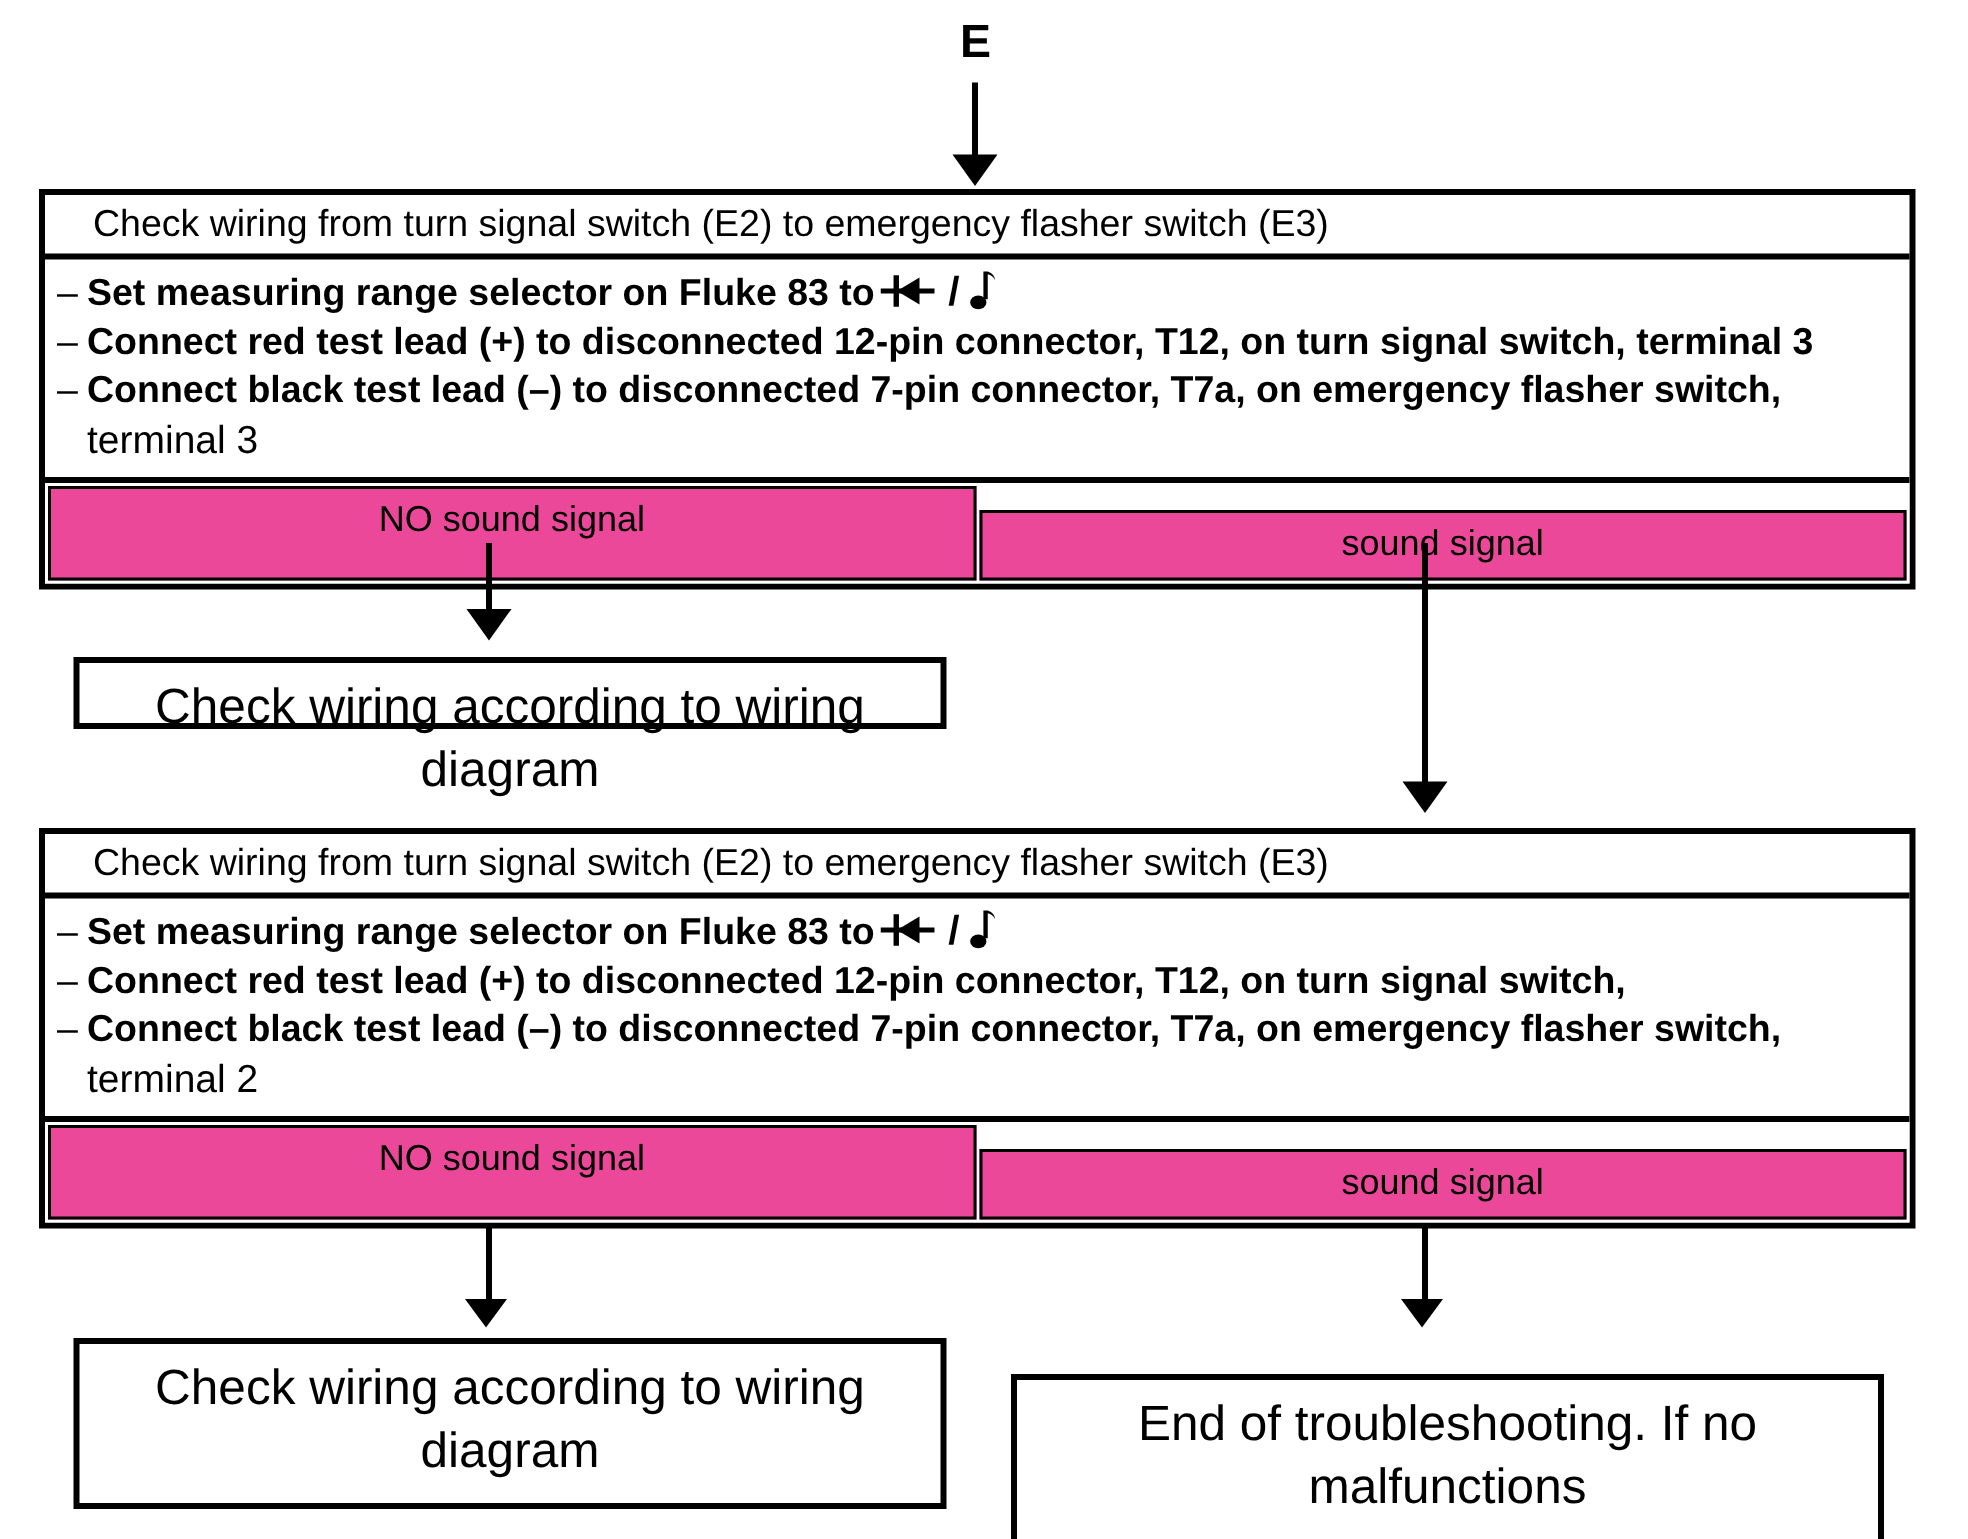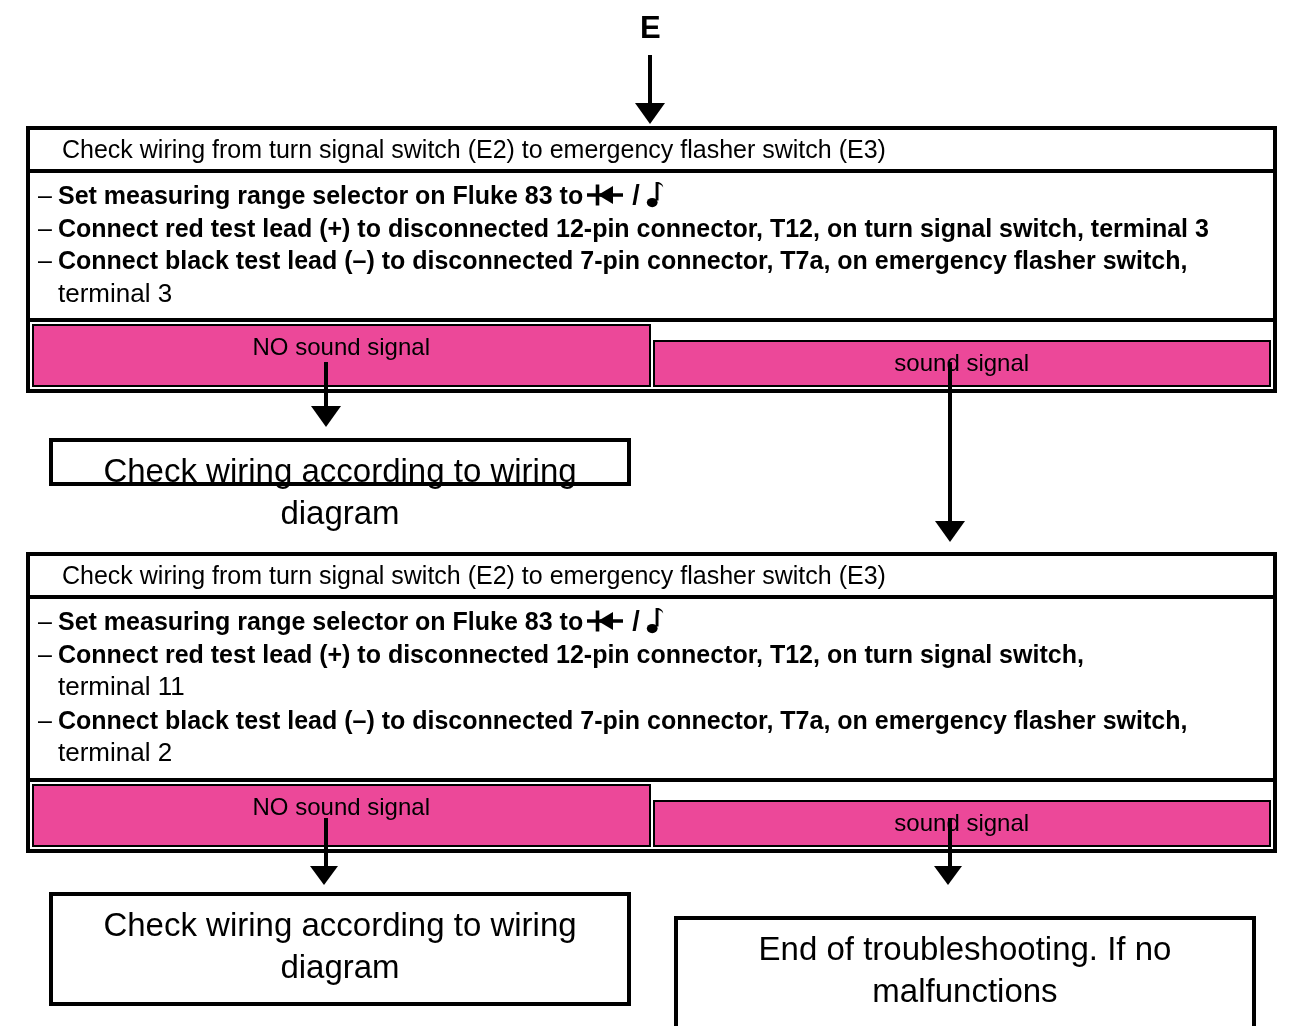--- a/index.html
+++ b/index.html
@@ -212,21 +212,20 @@
                 <path d="M15.5 2 C18.6 3.2 20.4 5.2 20.2 7.6 C19.4 5.6 17.7 4.4 15.5 3.9 L15.5 20.5 L12.6 20.5 L12.6 2 Z" fill="#000"></path>
                 <ellipse cx="9.2" cy="22.6" rx="5.4" ry="4.6" fill="#000"></ellipse>
               </svg>
             </span></span>
       </div>
 
       <div class="bullet-row">
         <span class="bullet-dash">–</span>
         <span class="bullet-text">Connect red test lead (+) to disconnected 12-pin connector, T12, on turn signal switch,</span>
       </div>
-      <div class="cont-line">terminal 11</div>
 
       <div class="bullet-row">
         <span class="bullet-dash">–</span>
         <span class="bullet-text">Connect black test lead (–) to disconnected 7-pin connector, T7a, on emergency flasher switch,</span>
       </div>
       <div class="cont-line">terminal 2</div>
     </div>
 
     <div class="result-row">
       <div class="result-cell left">NO sound signal</div>

